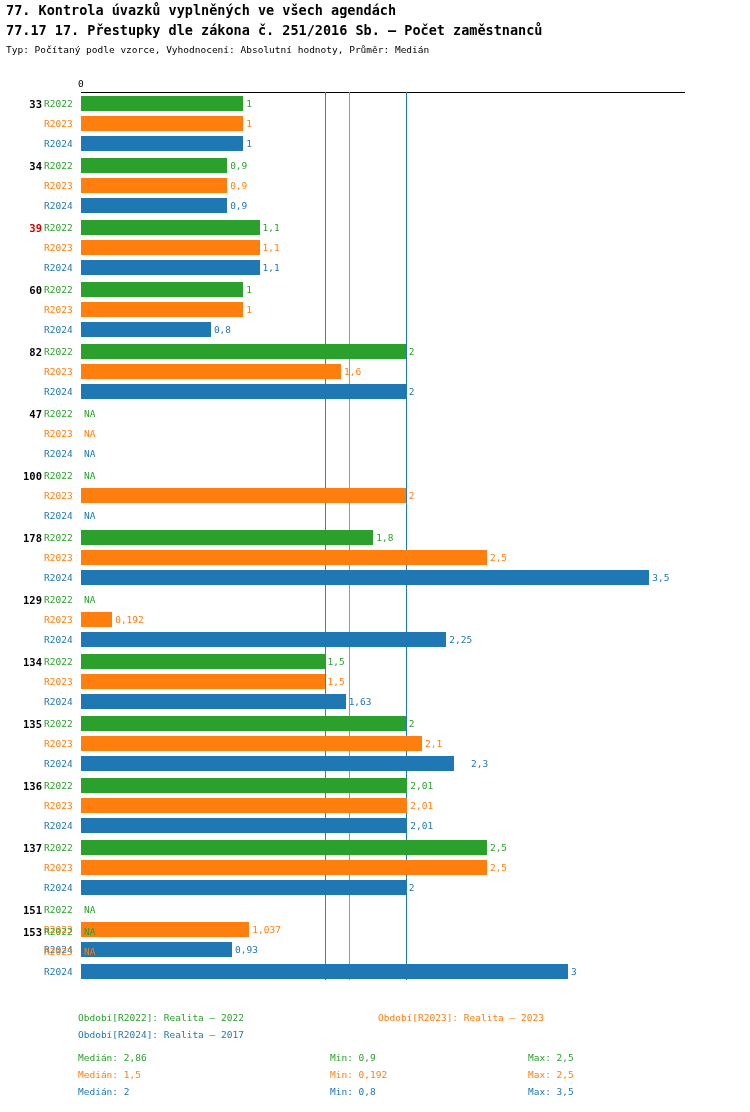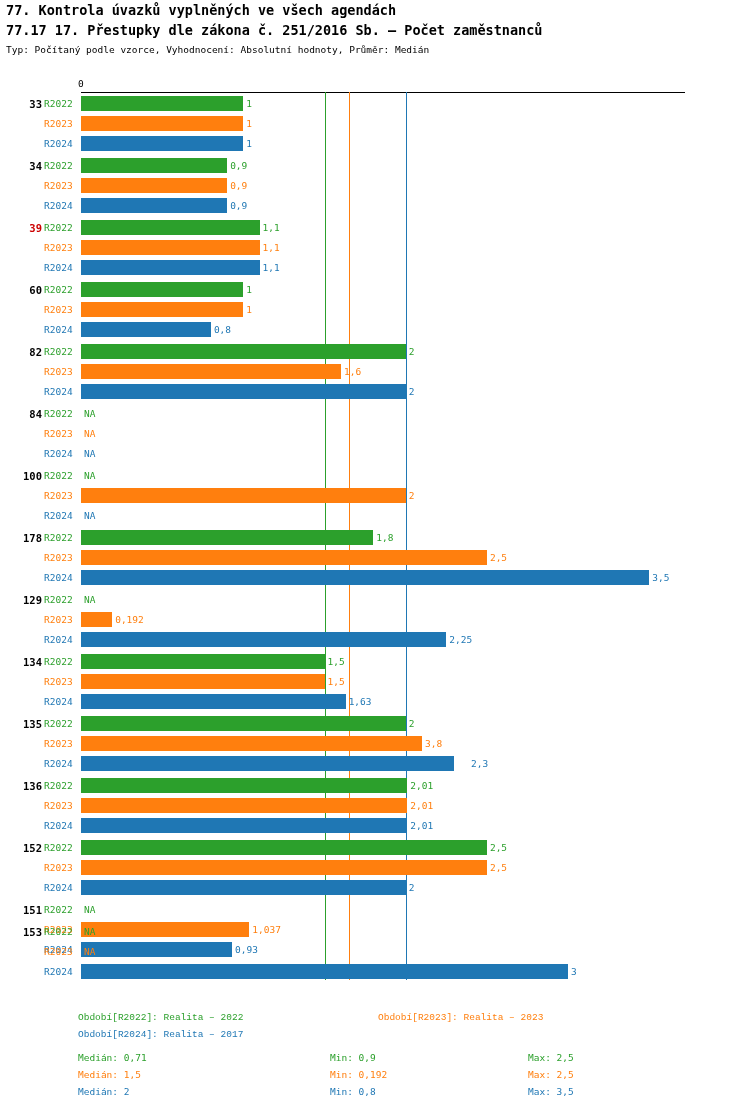--- a/index.html
+++ b/index.html
@@ -114,21 +114,20 @@
   .legend {
     position: absolute;
     left: 0;
     top: 1004px;
     width: 750px;
     font-size: 9.5px;
   }
   .legend-item {
     position: absolute;
     white-space: nowrap;
-    font-family: Liberation Mono, monospace;
   }
   .stat {
     position: absolute;
     white-space: nowrap;
     font-size: 9.5px;
   }
 </style>
 </head>
 <body>
 
@@ -229,21 +228,21 @@
           <div class="bar" style="width: 259.785px; background: rgb(255, 127, 14);"></div>
           <div class="bar-value" style="color: rgb(255, 127, 14); left: 344px;">1,6</div>
         </div>
         <div class="row" style="top: 40px;">
           <div class="row-label" style="color: rgb(31, 119, 180);">R2024</div>
           <div class="bar" style="width: 324.731px; background: rgb(31, 119, 180);"></div>
           <div class="bar-value" style="color: rgb(31, 119, 180); left: 408.731px;">2</div>
         </div>
       </div>
       <div class="group" style="top: 330px; height: 62px;">
-        <div class="group-label">84</div>
+        <div class="group-label">47</div>
         <div class="row" style="top: 0px;">
           <div class="row-label" style="color: rgb(44, 160, 44);">R2022</div>
           <div class="na-value" style="color: rgb(44, 160, 44);">NA</div>
         </div>
         <div class="row" style="top: 20px;">
           <div class="row-label" style="color: rgb(255, 127, 14);">R2023</div>
           <div class="na-value" style="color: rgb(255, 127, 14);">NA</div>
         </div>
         <div class="row" style="top: 40px;">
           <div class="row-label" style="color: rgb(31, 119, 180);">R2024</div>
@@ -322,21 +321,21 @@
       <div class="group" style="top: 640px; height: 62px; padding-left: 28px;">
         <div class="group-label">135</div>
         <div class="row" style="top: 0px;">
           <div class="row-label" style="color: rgb(44, 160, 44);">R2022</div>
           <div class="bar" style="width: 324.731px; background: rgb(44, 160, 44);"></div>
           <div class="bar-value" style="color: rgb(44, 160, 44); left: 408.731px;">2</div>
         </div>
         <div class="row" style="top: 20px;">
           <div class="row-label" style="color: rgb(255, 127, 14);">R2023</div>
           <div class="bar" style="width: 340.968px; background: rgb(255, 127, 14);"></div>
-          <div class="bar-value" style="color: rgb(255, 127, 14); left: 424.968px;">3,8</div>
+          <div class="bar-value" style="color: rgb(255, 127, 14); left: 424.968px;">2,1</div>
         </div>
         <div class="row" style="top: 40px;">
           <div class="row-label" style="color: rgb(31, 119, 180);">R2024</div>
           <div class="bar" style="width: 373.441px; background: rgb(31, 119, 180);"></div>
           <div class="bar-value" style="color: rgb(31, 119, 180); left: 471px;">2,3</div>
         </div>
       </div>
       <div class="group" style="top: 702px; height: 62px;">
         <div class="group-label">136</div>
         <div class="row" style="top: 0px;">
@@ -349,21 +348,21 @@
           <div class="bar" style="width: 326.355px; background: rgb(255, 127, 14);"></div>
           <div class="bar-value" style="color: rgb(255, 127, 14); left: 410.355px;">2,01</div>
         </div>
         <div class="row" style="top: 40px;">
           <div class="row-label" style="color: rgb(31, 119, 180);">R2024</div>
           <div class="bar" style="width: 326.355px; background: rgb(31, 119, 180);"></div>
           <div class="bar-value" style="color: rgb(31, 119, 180); left: 410.355px;">2,01</div>
         </div>
       </div>
       <div class="group" style="top: 764px; height: 62px;">
-        <div class="group-label">152</div>
+        <div class="group-label">137</div>
         <div class="row" style="top: 0px;">
           <div class="row-label" style="color: rgb(44, 160, 44);">R2022</div>
           <div class="bar" style="width: 405.914px; background: rgb(44, 160, 44);"></div>
           <div class="bar-value" style="color: rgb(44, 160, 44); left: 489.914px;">2,5</div>
         </div>
         <div class="row" style="top: 20px;">
           <div class="row-label" style="color: rgb(255, 127, 14);">R2023</div>
           <div class="bar" style="width: 405.914px; background: rgb(255, 127, 14);"></div>
           <div class="bar-value" style="color: rgb(255, 127, 14); left: 489.914px;">2,5</div>
         </div>
@@ -409,21 +408,21 @@
     </div>
 </div>
 
 <div class="legend">
   <div id="legend-items">
       <div class="legend-item" style="color: rgb(44, 160, 44); left: 78px; top: 8px;">Období[R2022]: Realita – 2022</div>
       <div class="legend-item" style="color: rgb(255, 127, 14); left: 378px; top: 8px; text-align: center;">Období[R2023]: Realita – 2023</div>
       <div class="legend-item" style="color: rgb(31, 119, 180); left: 78px; top: 25px;">Období[R2024]: Realita – 2017</div>
     </div>
   <div id="legend-stats">
-      <div class="stat" style="color: rgb(44, 160, 44); left: 78px; top: 48px;">Medián: 0,71</div>
+      <div class="stat" style="color: rgb(44, 160, 44); left: 78px; top: 48px;">Medián: 2,86</div>
       <div class="stat" style="color: rgb(44, 160, 44); left: 330px; top: 48px;">Min: 0,9</div>
       <div class="stat" style="color: rgb(44, 160, 44); left: 528px; top: 48px;">Max: 2,5</div>
       <div class="stat" style="color: rgb(255, 127, 14); left: 78px; top: 65px;">Medián: 1,5</div>
       <div class="stat" style="color: rgb(255, 127, 14); left: 330px; top: 65px;">Min: 0,192</div>
       <div class="stat" style="color: rgb(255, 127, 14); left: 528px; top: 65px;">Max: 2,5</div>
       <div class="stat" style="color: rgb(31, 119, 180); left: 78px; top: 82px;">Medián: 2</div>
       <div class="stat" style="color: rgb(31, 119, 180); left: 330px; top: 82px;">Min: 0,8</div>
       <div class="stat" style="color: rgb(31, 119, 180); left: 528px; top: 82px;">Max: 3,5</div>
     </div>
 </div>

